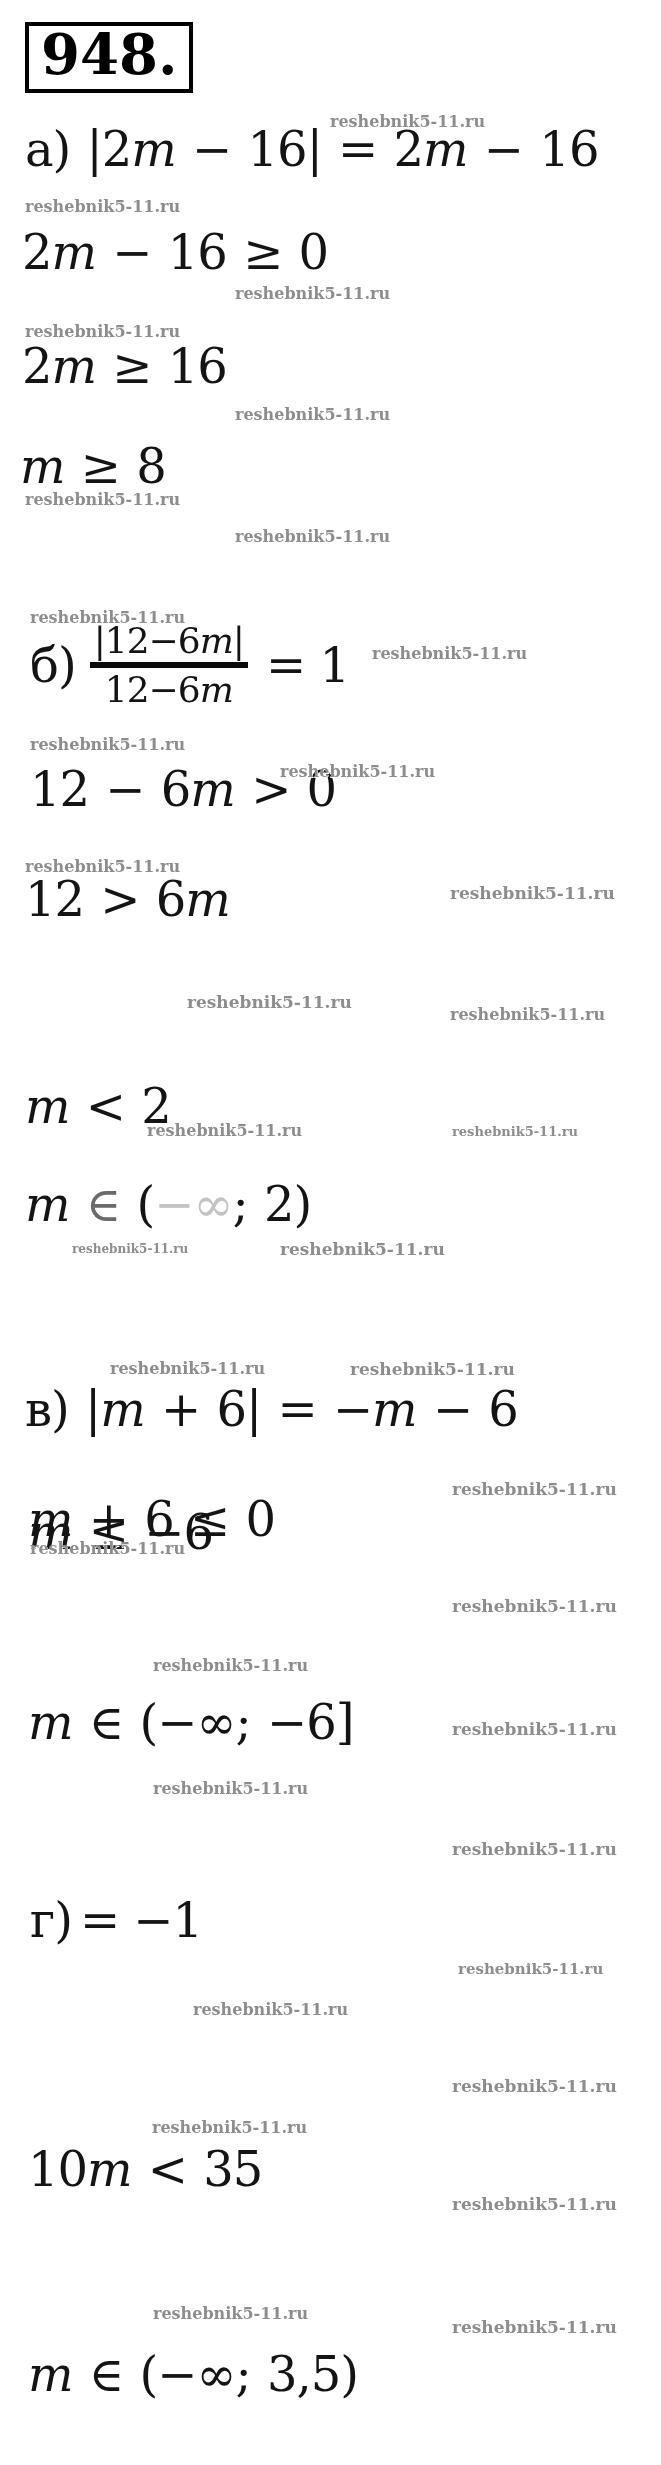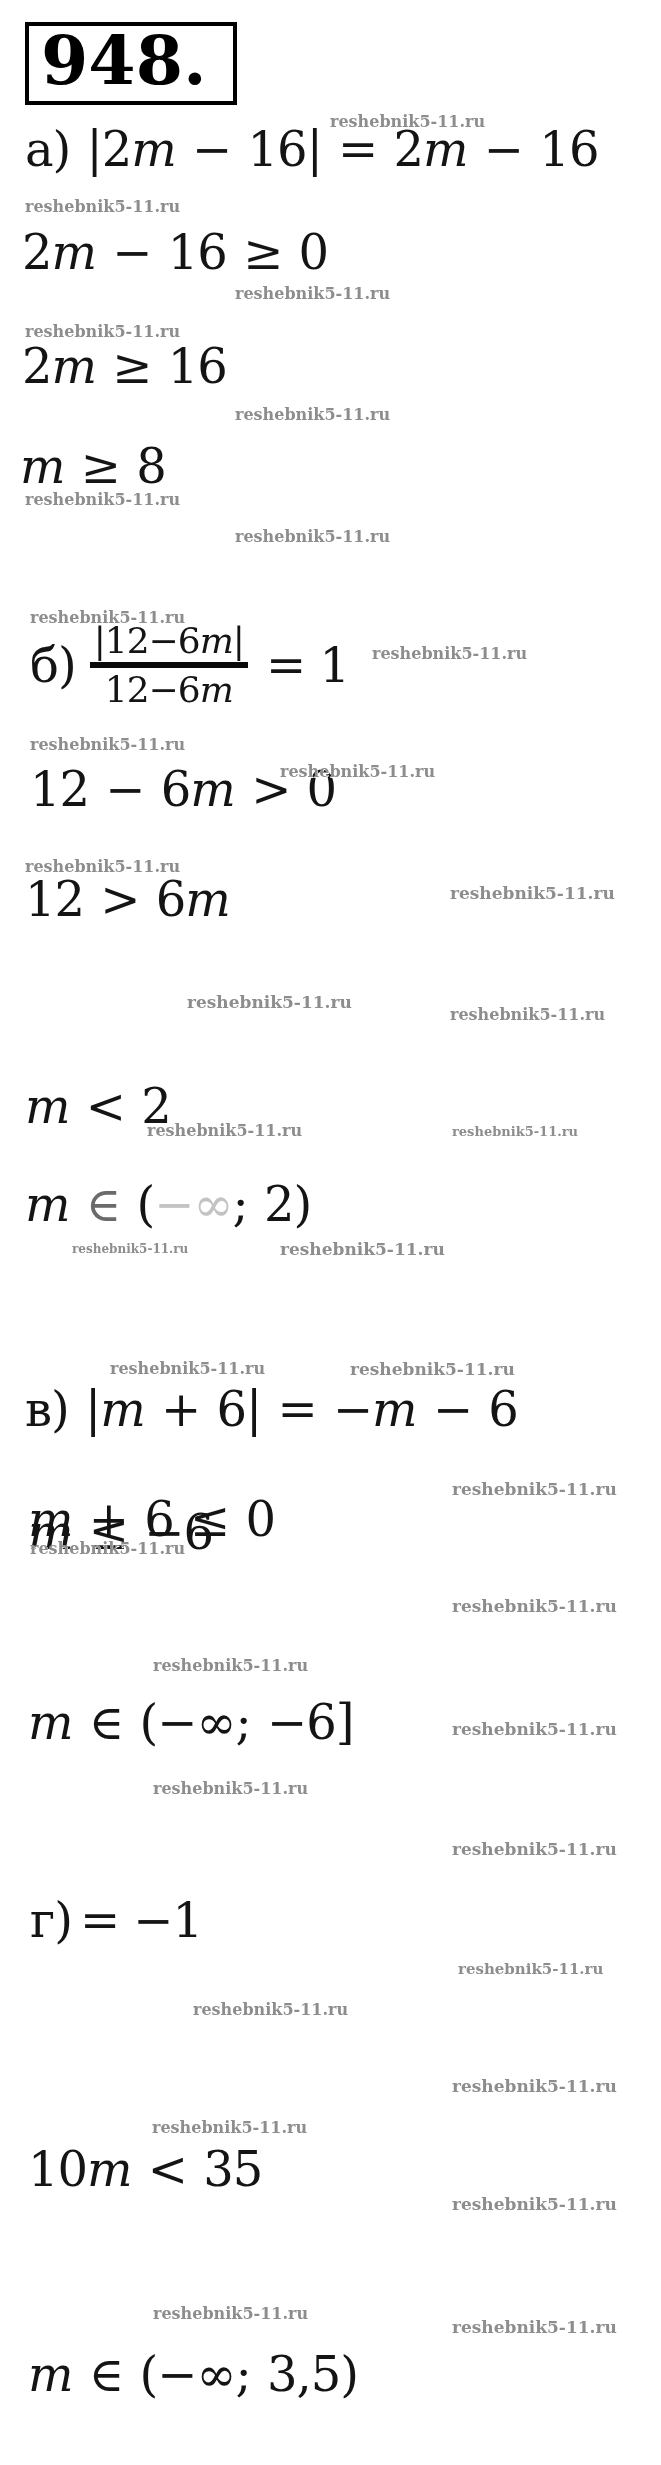--- a/index.html
+++ b/index.html
@@ -1,19 +1,19 @@
 <!DOCTYPE html>
 <html><head>
 <meta charset="utf-8">
 <title>948</title>
 <style>
   html,body{margin:0;padding:0;background:#fff;}
   .page{position:relative;width:661px;height:2465px;background:#ffffff;overflow:hidden;}
-  .pbox{position:absolute;left:25px;top:22px;border:4px solid #000;padding:0 26px 6px 12px;
-        font-family:"DejaVu Serif","Liberation Serif",serif;font-weight:700;font-size:68px;line-height:1.02;color:#000;}
+  .pbox{position:absolute;left:25px;top:22px;border:4px solid #000;padding:0 12px 6px 12px;
+        font-family:"DejaVu Serif","Liberation Serif",serif;font-weight:700;font-size:56px;line-height:1.02;color:#000;}
   .mline{position:absolute;font-family:"DejaVu Serif","Liberation Serif",serif;font-size:48px;line-height:1.15;
          color:#141414;white-space:nowrap;letter-spacing:-1px;word-spacing:2px;}
   .it{font-style:italic;}
   .dim{color:#6a6a6a;}
   .faint{color:#c3c3c3;}
   .wm{position:absolute;font-family:"DejaVu Serif","Liberation Serif",serif;font-weight:700;color:#8d8d8d;
       white-space:nowrap;text-shadow:0.5px 0.5px 0 #ffffff;}
   .frow{position:absolute;display:flex;align-items:center;}
   .flabel,.frhs{font-family:"DejaVu Serif","Liberation Serif",serif;font-size:48px;color:#141414;
                 letter-spacing:-1px;white-space:nowrap;line-height:1.1;}

